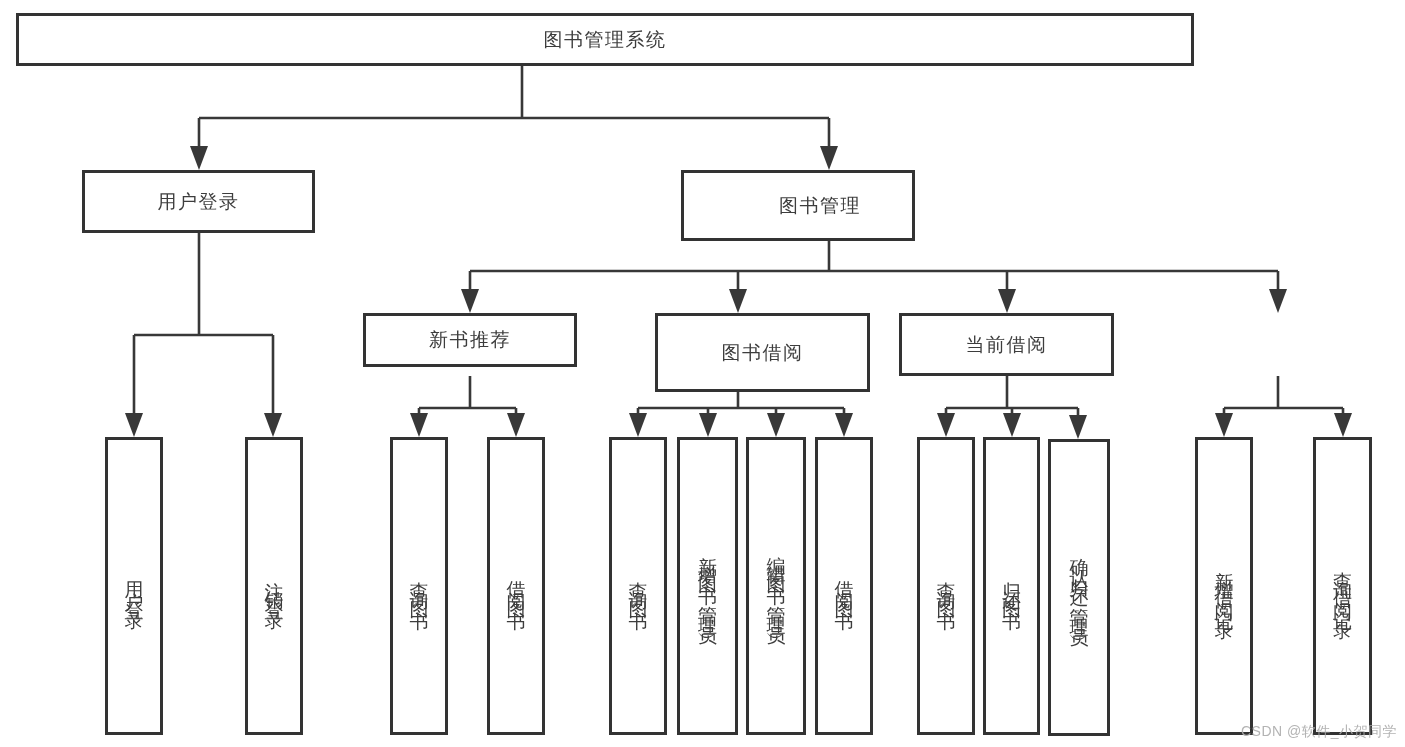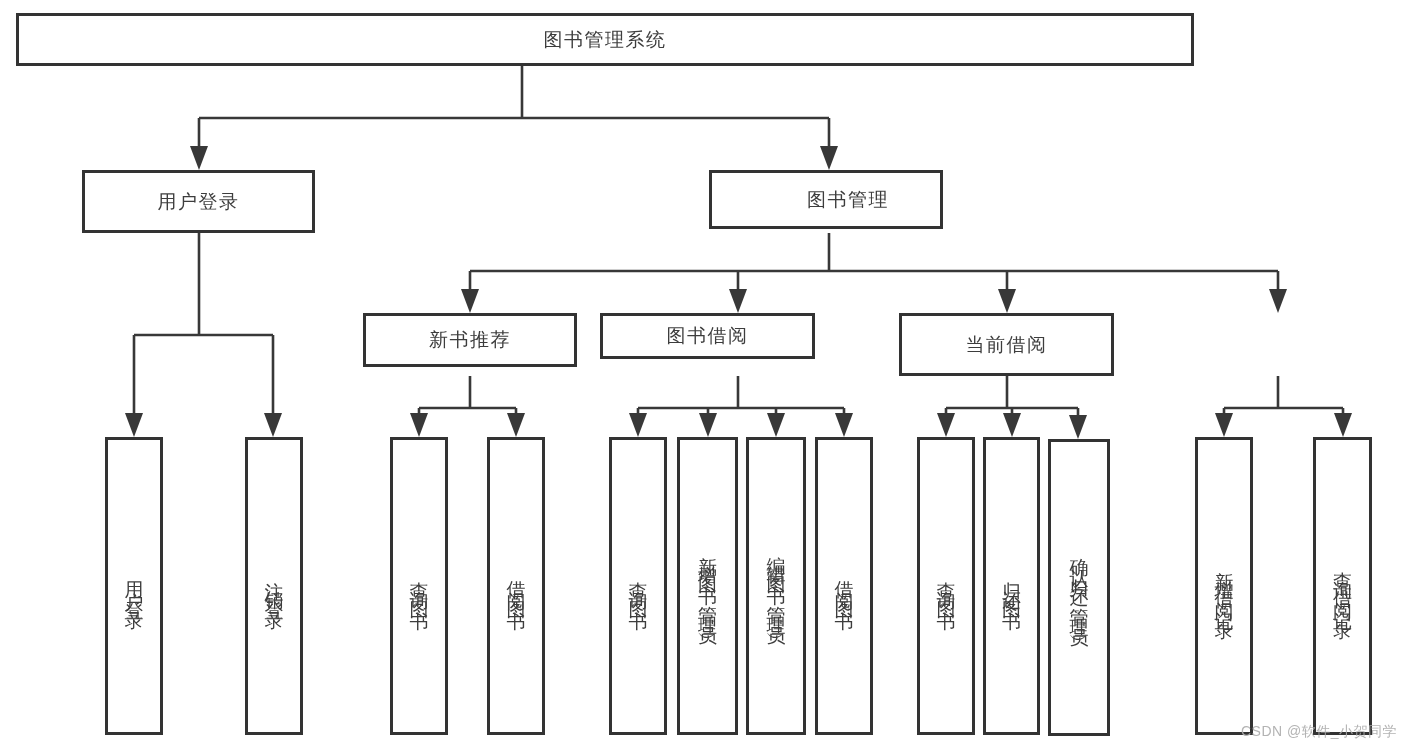--- a/index.html
+++ b/index.html
@@ -15,23 +15,23 @@
     display:flex;align-items:center;justify-content:center;z-index:2;
   }
   .box-h .lbl{font-size:19px;letter-spacing:1.5px;white-space:nowrap;}
   .box-v .lbl{
     writing-mode:vertical-rl;text-orientation:mixed;
     font-size:19px;letter-spacing:10px;line-height:1.15;white-space:nowrap;
   }
   
   #b-root{left:16px;top:13px;width:1178px;height:53px;}
   #b-l2-0{left:82px;top:170px;width:233px;height:63px;}
-  #b-l2-1{left:709px;top:170px;width:234px;height:59px;padding-left:44px;}
+  #b-l2-1{left:681px;top:170px;width:234px;height:71px;padding-left:44px;}
   #b-l3-0{left:363px;top:313px;width:214px;height:54px;}
-  #b-l3-1{left:600px;top:313px;width:215px;height:46px;}
+  #b-l3-1{left:655px;top:313px;width:215px;height:79px;}
   #b-l3-2{left:899px;top:313px;width:215px;height:63px;}
   #b-l3-3{left:1170px;top:313px;width:215px;height:63px;}
   
   .box-v{top:437px;height:298px;}
   #b-ul-0{left:105px;width:58px;}
   #b-ul-1{left:245px;width:58px;}
   #b-nb-0{left:390px;width:58px;}
   #b-nb-1{left:487px;width:58px;}
   #b-bb-0{left:609px;width:58px;}
   #b-bb-1{left:677px;width:61px;}

